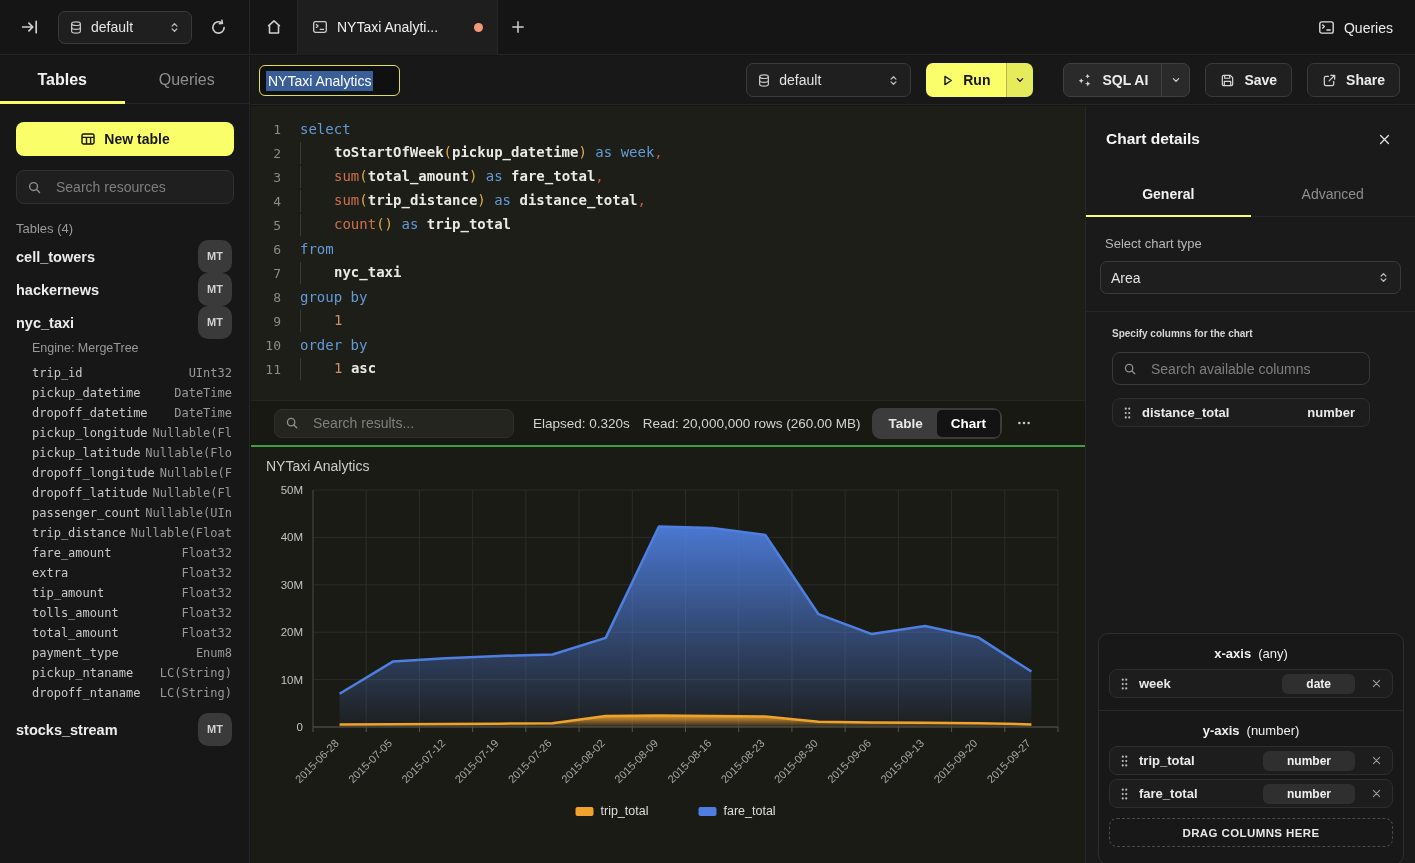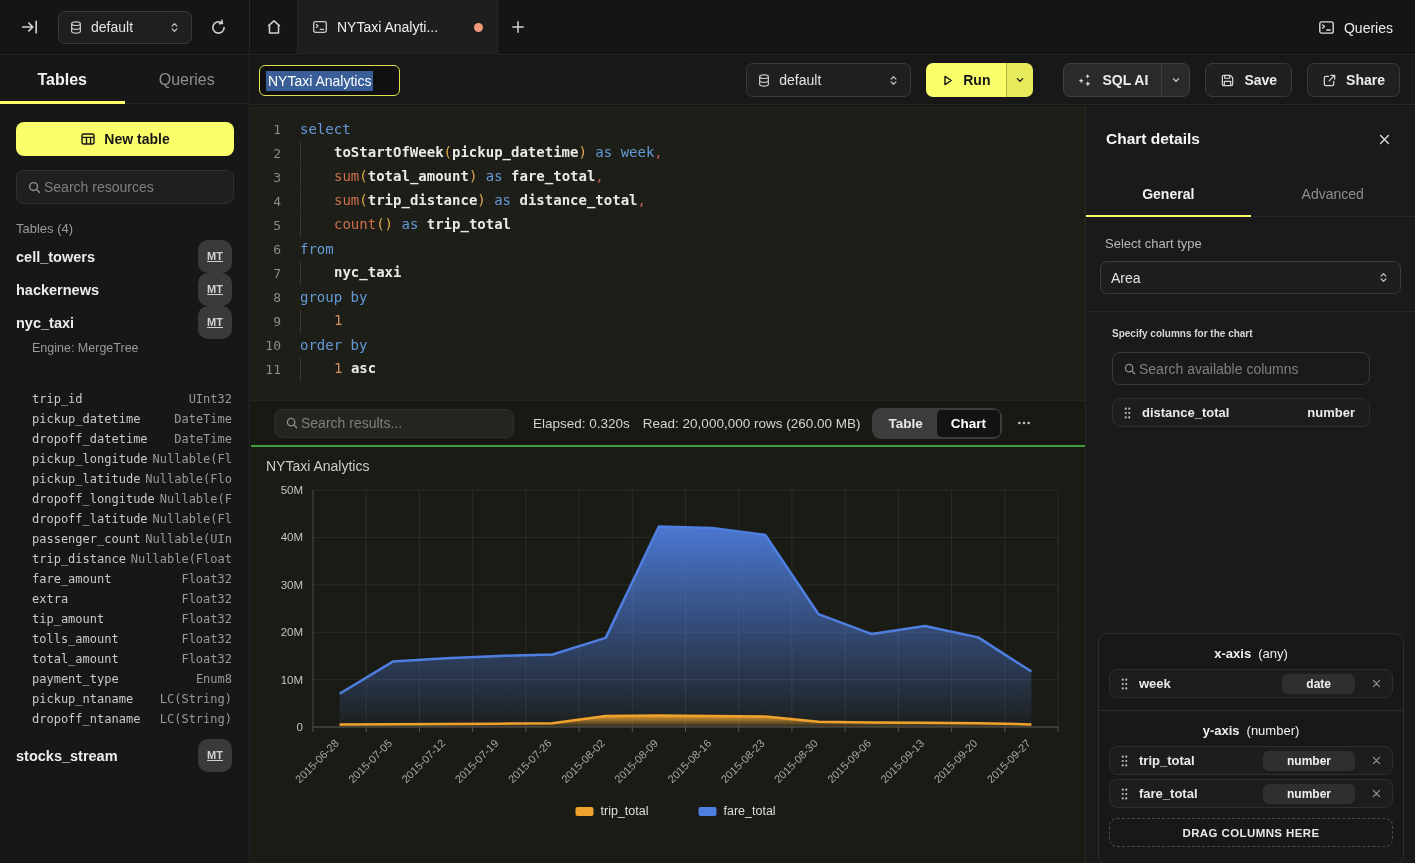--- a/index.html
+++ b/index.html
@@ -35,33 +35,33 @@
   #sidebar{position:absolute;left:0;top:56px;width:250px;height:807px;background:#171717;
            border-right:1px solid #262626;}
   #sidebar-tabs{display:flex;height:48px;border-bottom:1px solid #262626;}
   .sb-tab{flex:1;display:flex;align-items:center;justify-content:center;font-size:16px;color:#8e8e8e;
           cursor:pointer;position:relative;}
   .sb-tab.active{color:#f2f2f2;font-weight:700;}
   .sb-tab.active::after{content:"";position:absolute;left:0;right:0;bottom:-1px;height:3px;background:#faff69;}
   #new-table-btn{margin:18px 16px 0;width:218px;height:34px;border:none;border-radius:8px;background:#faff69;
                  color:#161616;font-weight:700;font-size:14px;display:flex;align-items:center;justify-content:center;
                  gap:8px;cursor:pointer;font-family:"Liberation Sans",sans-serif;}
-  .search-box{display:flex;align-items:center;gap:0;background:#1f1f1f;border:1px solid #303030;border-radius:8px;
+  .search-box{display:flex;align-items:center;gap:12px;background:#1f1f1f;border:1px solid #303030;border-radius:8px;
               padding:0 10px;height:34px;}
   #sidebar-search{margin:14px 16px 0;width:218px;}
   .search-box input{flex:1;background:none;border:none;outline:none;color:#d8d8d8;font-size:14px;
                     font-family:"Liberation Sans",sans-serif;min-width:0;}
   .search-box input::placeholder{color:#7f7f7f;}
   #tables-section-label{margin:17px 16px 4px;font-size:13px;color:#9a9a9a;}
   .tbl-row{height:33px;display:flex;align-items:center;padding:0 17px 0 16px;cursor:pointer;}
   .tbl-row .tname{flex:1;font-size:14.5px;font-weight:700;color:#ececec;}
   .badge-mt{background:#3a3a3a;color:#d2d2d2;font-size:11px;font-weight:700;border-radius:10px;
-            padding:11px 9px;line-height:1;text-decoration:underline;}
+            padding:11px 9px;line-height:1;}
   .tbl-engine{padding:2px 16px 4px 32px;font-size:12.5px;color:#9a9a9a;height:20px;}
-  .col-list{padding:4px 0 10px;margin-top:26px;}
+  .col-list{padding:4px 0 10px;}
   .col-row{height:20px;display:flex;align-items:center;padding:0 17px 0 32px;font-size:12px;}
   .col-row .cn{color:#c9c9c9;}
   .col-row .ct{margin-left:auto;color:#999999;}
 
   
   #qtoolbar{position:absolute;left:251px;top:56px;width:1164px;height:49px;background:#181818;
             border-bottom:1px solid #262626;}
   #title-input{position:absolute;left:8px;top:9px;width:141px;height:31px;border:1.5px solid #dce14d;
                border-radius:6px;background:#101010;display:flex;align-items:center;padding:0 6px;cursor:text;}
   #title-input .seltext{background:#3a5f98;color:#ffffff;font-size:14px;padding:2px 2px;white-space:nowrap;}

